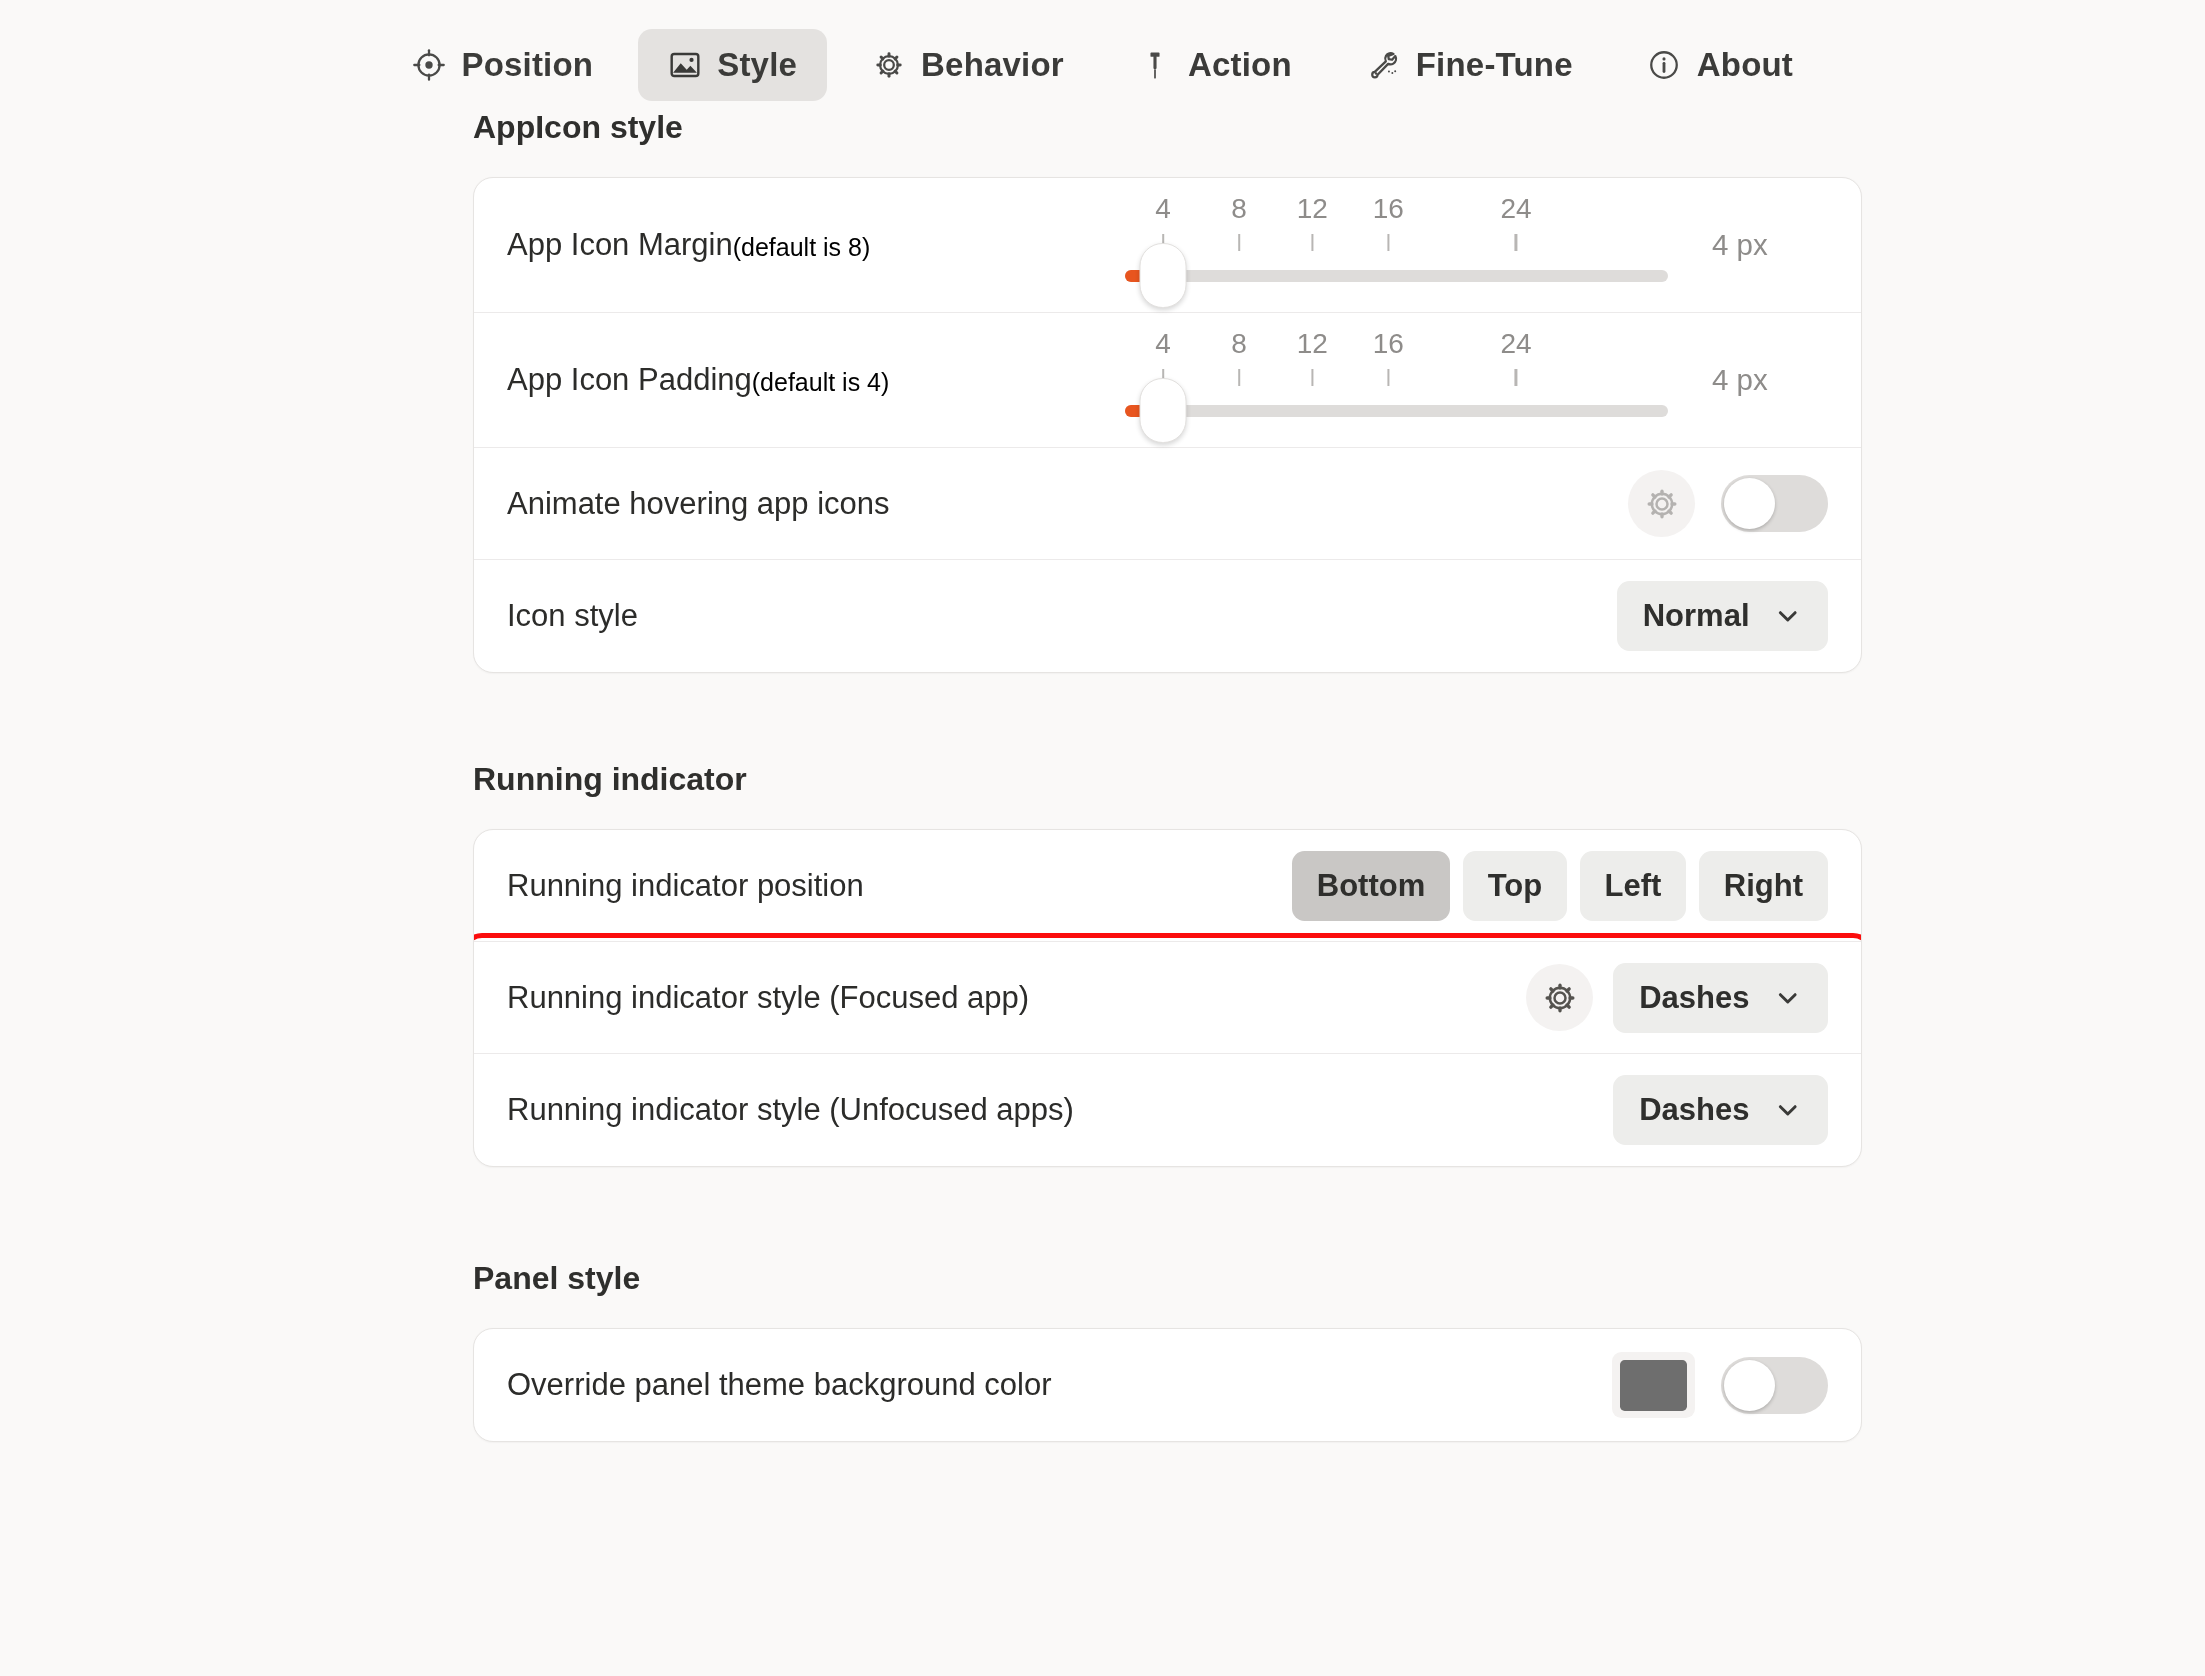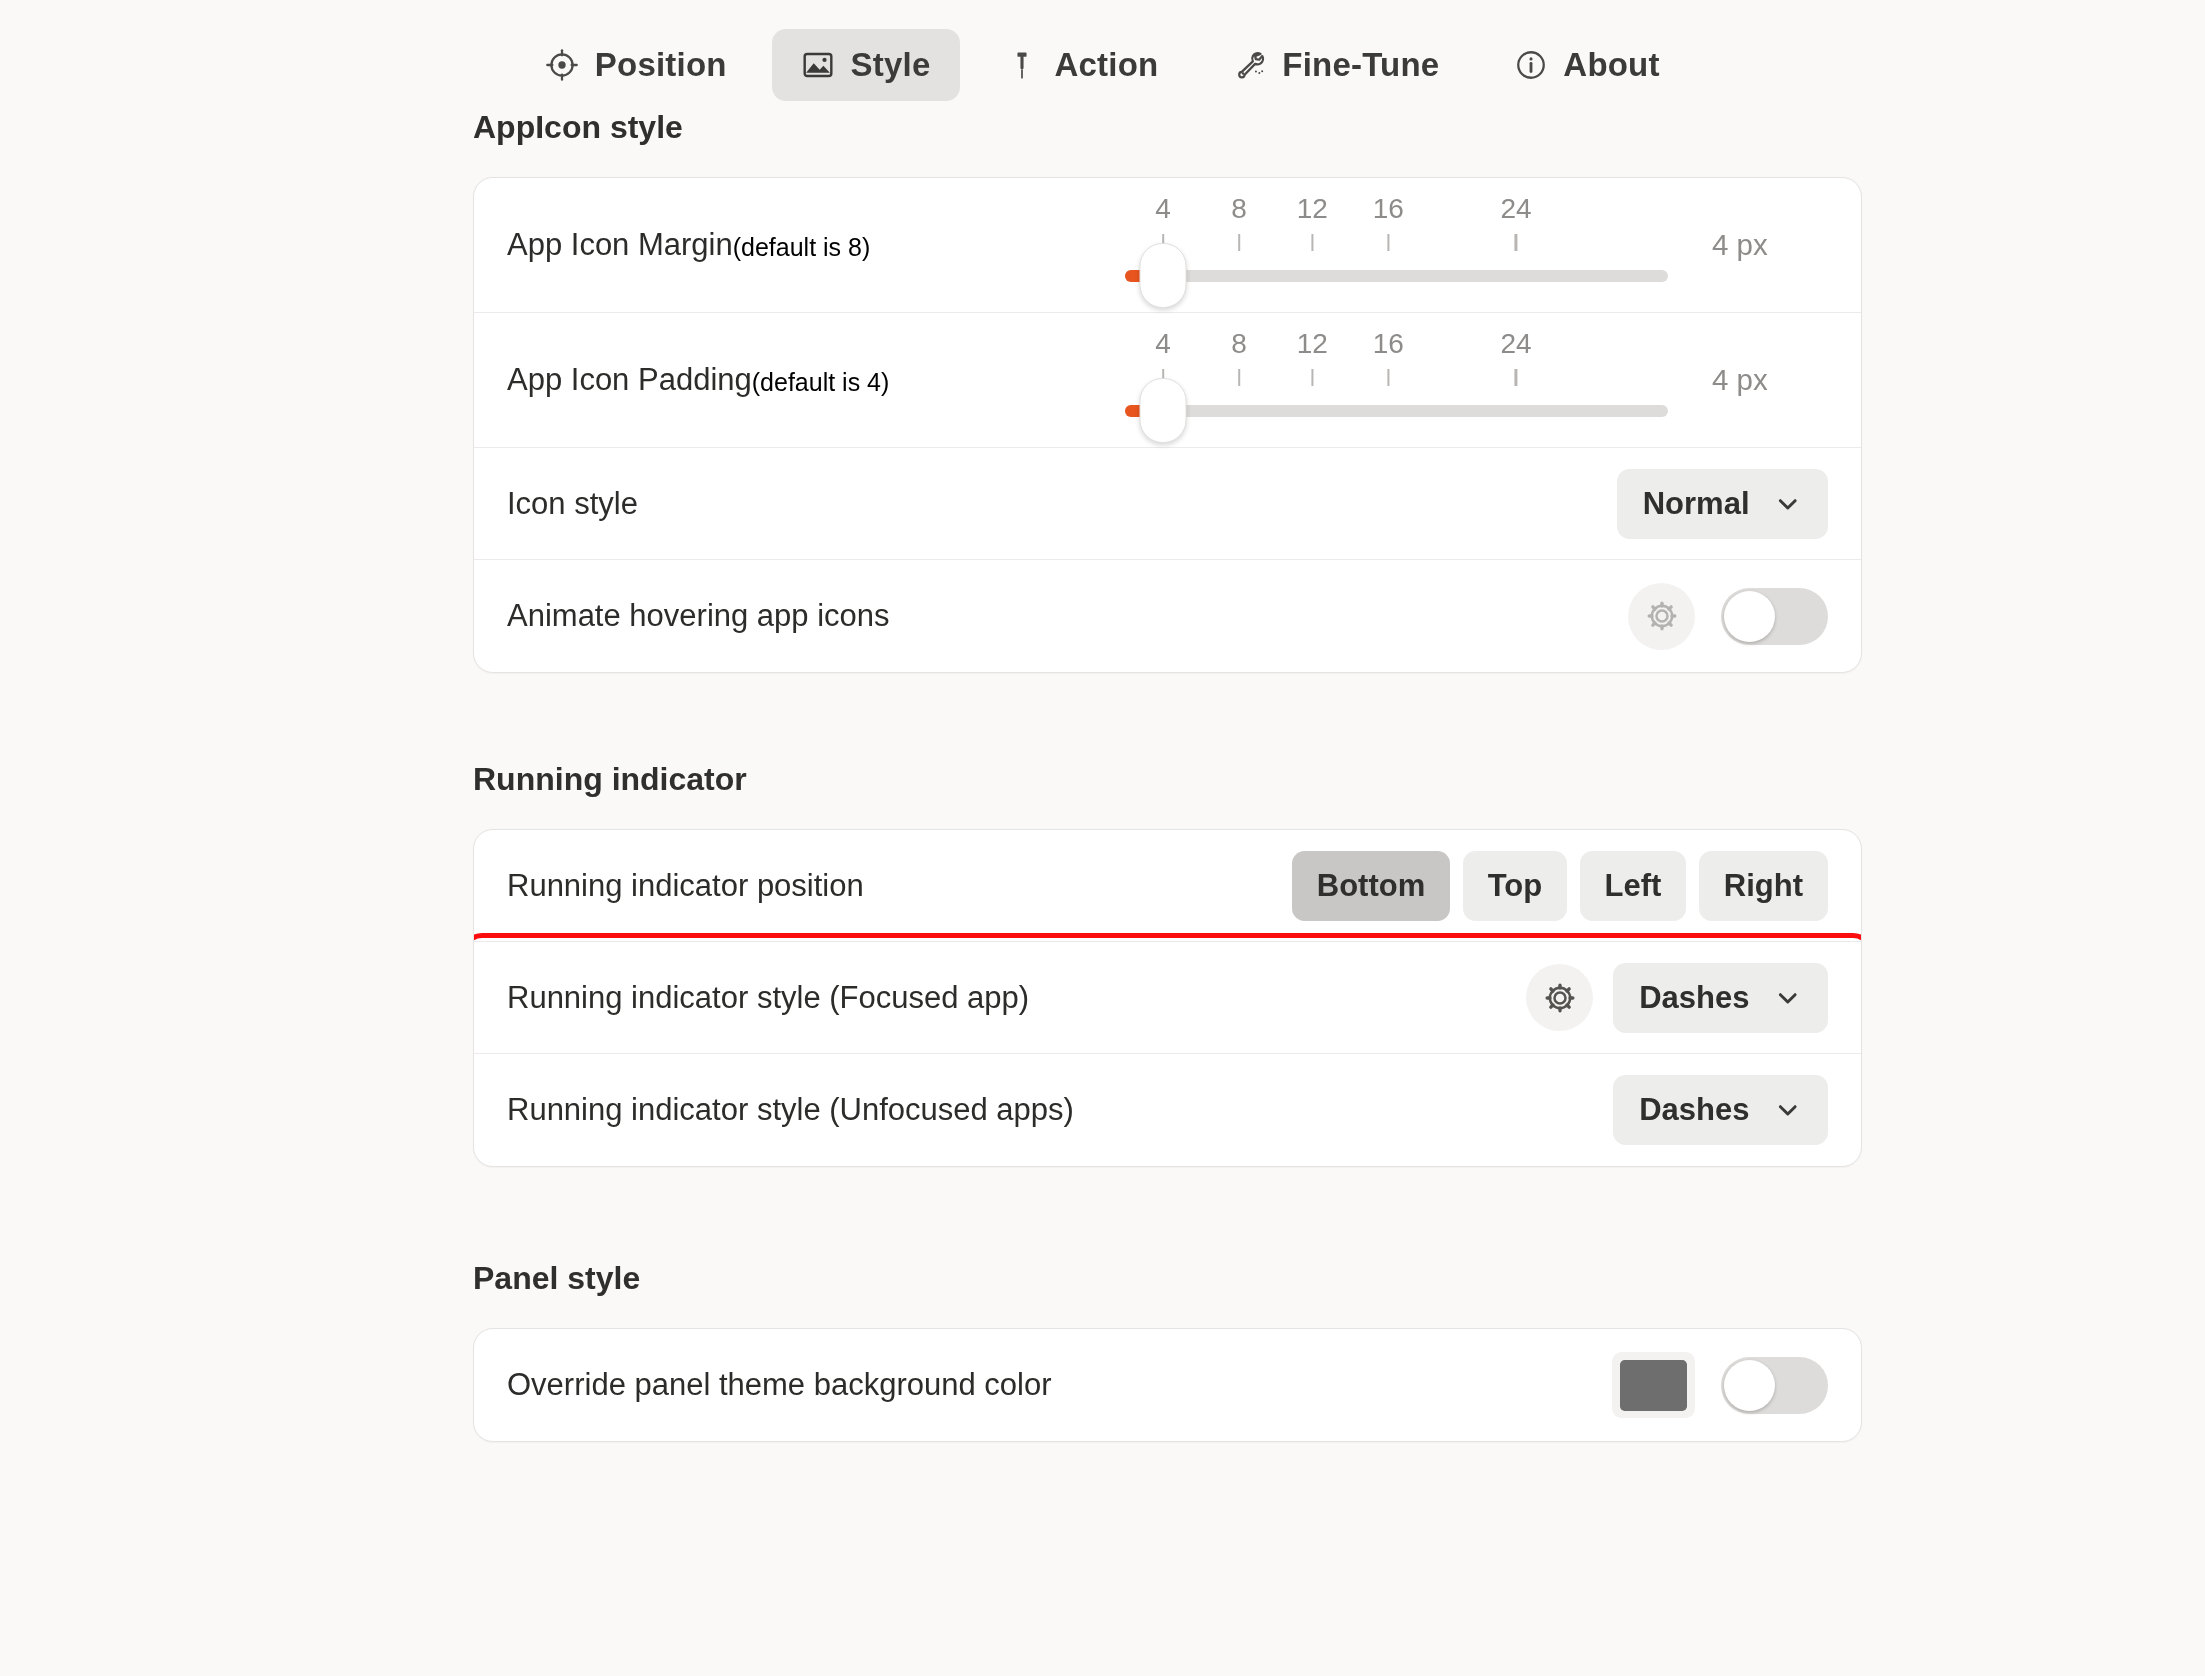--- a/index.html
+++ b/index.html
@@ -264,20 +264,39 @@
     <span class="ticon">
       <svg viewBox="0 0 24 24" fill="none" stroke="#3a3a38" stroke-width="1.7">
         <rect x="2.6" y="4.2" width="18.8" height="15.6" rx="1.8"></rect>
         <path d="M3.6 17.4 L9 10.8 L13.2 15.4 L15.8 12.6 L20.4 17.4 Z" fill="#3a3a38" stroke="none"></path>
         <circle cx="16.6" cy="8.4" r="1.5" fill="#3a3a38" stroke="none"></circle>
       </svg>
     </span>
     <span>Style</span>
   </div>
 
+  <div class="tab">
+    <span class="ticon">
+      <svg viewBox="0 0 24 24" fill="none" stroke="#4a4a48" stroke-width="1.6">
+        <circle cx="12" cy="12" r="6.3"></circle>
+        <circle cx="12" cy="12" r="3.4"></circle>
+        <g stroke-linecap="round" stroke-width="2.1">
+          <line x1="12" y1="4.1" x2="12" y2="5.9"></line>
+          <line x1="12" y1="18.1" x2="12" y2="19.9"></line>
+          <line x1="4.1" y1="12" x2="5.9" y2="12"></line>
+          <line x1="18.1" y1="12" x2="19.9" y2="12"></line>
+          <line x1="6.4" y1="6.4" x2="7.7" y2="7.7"></line>
+          <line x1="16.3" y1="16.3" x2="17.6" y2="17.6"></line>
+          <line x1="17.6" y1="6.4" x2="16.3" y2="7.7"></line>
+          <line x1="7.7" y1="16.3" x2="6.4" y2="17.6"></line>
+        </g>
+      </svg>
+    </span>
+    <span>Behavior</span>
+  </div>
 
   <div class="tab">
     <span class="ticon">
       <svg viewBox="0 0 24 24" fill="none" stroke="#4a4a48">
         <rect x="8.8" y="3.2" width="6.4" height="3" rx="0.6" fill="#4a4a48" stroke="none"></rect>
         <line x1="12" y1="6.2" x2="12" y2="14" stroke-width="2.2" stroke-linecap="round"></line>
         <line x1="12" y1="15.6" x2="12" y2="21" stroke-width="1.2" stroke-linecap="round"></line>
       </svg>
     </span>
     <span>Action</span>
@@ -380,31 +399,20 @@
             <span class="mlabel">24</span>
             <span class="mtick"></span>
           </div>
         </div>
         <div class="slider-track">
           <div class="slider-fill" style="width: 7%; background: rgb(232, 85, 31);"></div>
         </div>
         <div class="slider-knob" style="left:7%"></div>
       </div>
       <div class="value-label">4 px</div>
-    </div>
-
-    <div class="row">
-      <div class="row-title">Icon style</div>
-      <div class="spacer"></div>
-      <div class="dropdown">
-        <span class="dval">Normal</span>
-        <svg class="chev" viewBox="0 0 24 24" fill="none" stroke="#3a3a38" stroke-width="2.4" stroke-linecap="round" stroke-linejoin="round">
-          <polyline points="6,9.5 12,15.5 18,9.5"></polyline>
-        </svg>
-      </div>
     </div>
 
     <div class="row">
       <div class="row-title">Animate hovering app icons</div>
       <div class="spacer"></div>
       <div class="gear-btn">
         <svg viewBox="0 0 24 24" fill="none" stroke="#b4b2b0" stroke-width="1.5">
           <circle cx="12" cy="12" r="6.1"></circle>
           <circle cx="12" cy="12" r="3.3"></circle>
           <g stroke-linecap="round" stroke-width="2">
@@ -417,20 +425,31 @@
             <line x1="17.5" y1="6.5" x2="16.2" y2="7.8"></line>
             <line x1="7.8" y1="16.2" x2="6.5" y2="17.5"></line>
           </g>
         </svg>
       </div>
       <div class="toggle">
         <div class="knob"></div>
       </div>
     </div>
 
+    <div class="row">
+      <div class="row-title">Icon style</div>
+      <div class="spacer"></div>
+      <div class="dropdown">
+        <span class="dval">Normal</span>
+        <svg class="chev" viewBox="0 0 24 24" fill="none" stroke="#3a3a38" stroke-width="2.4" stroke-linecap="round" stroke-linejoin="round">
+          <polyline points="6,9.5 12,15.5 18,9.5"></polyline>
+        </svg>
+      </div>
+    </div>
+
   </div>
 
   <div class="section-title sp2">Running indicator</div>
 
   <div class="card">
 
     <div class="row">
       <div class="row-title">Running indicator position</div>
       <div class="segmented">
         <div class="seg selected">Bottom</div>

